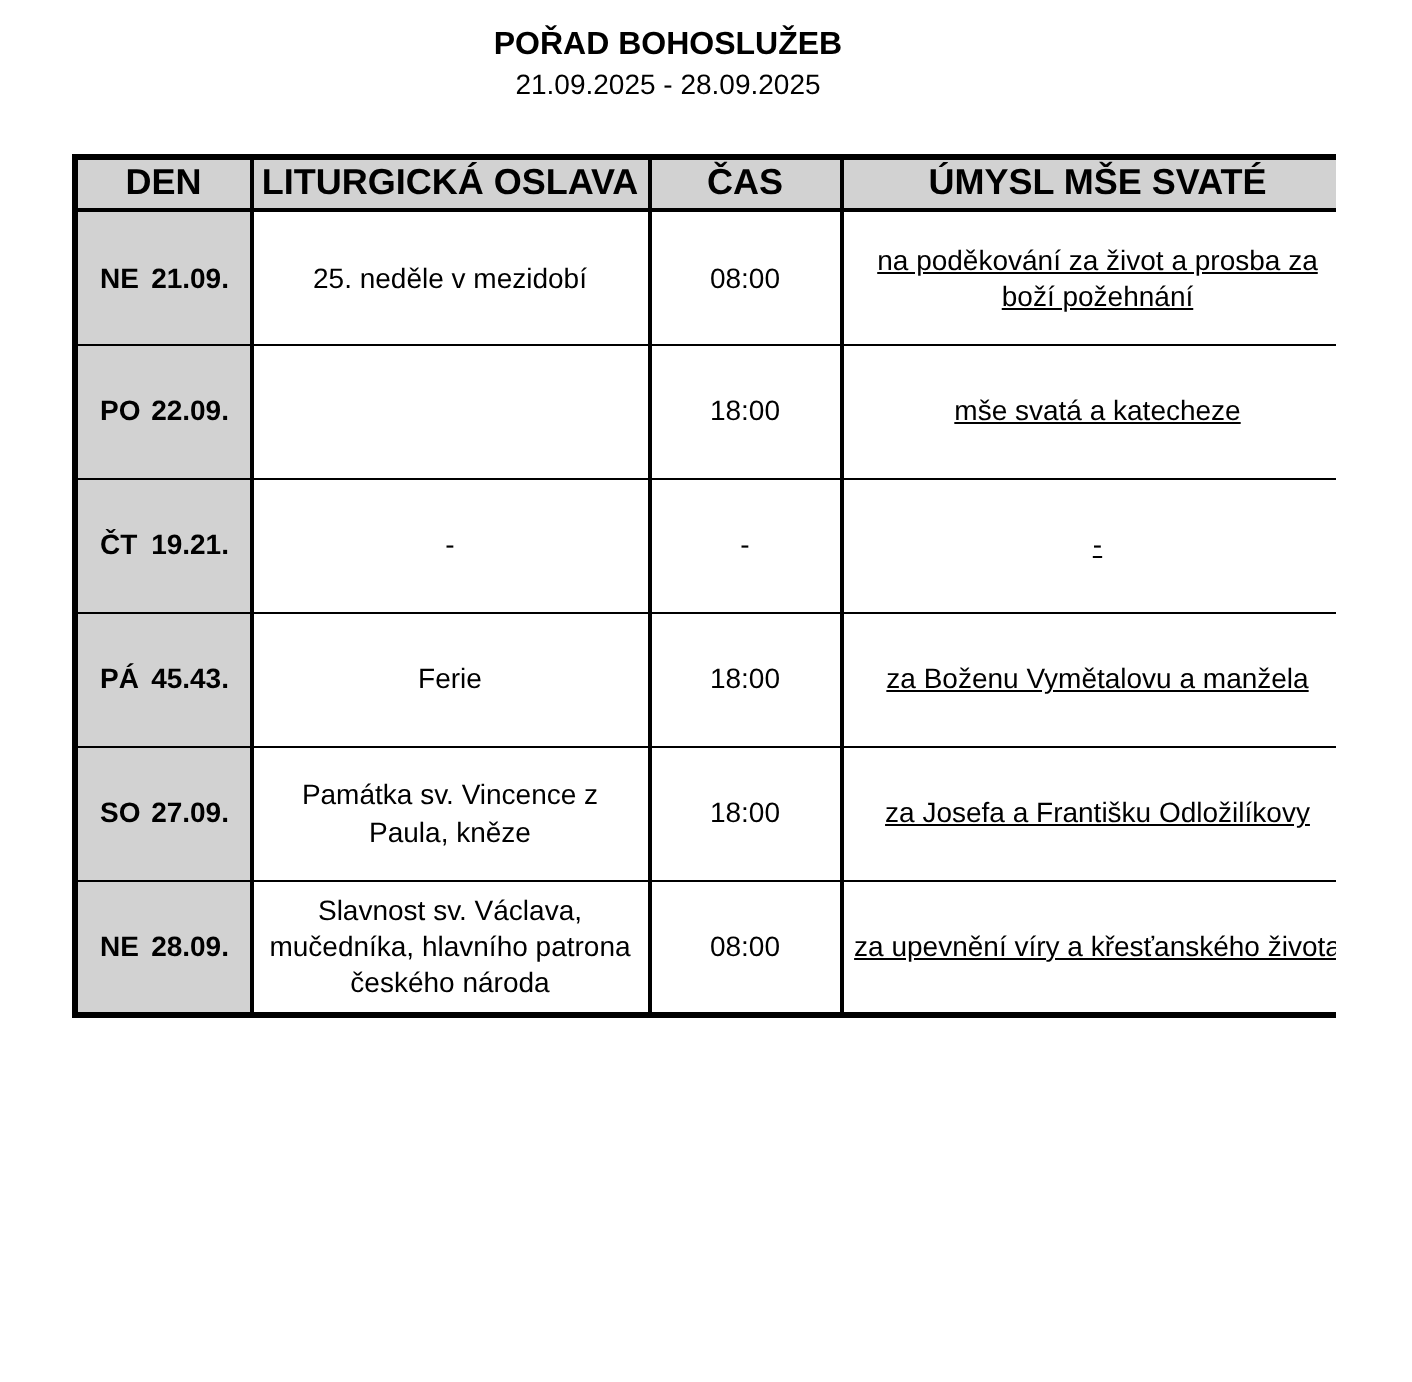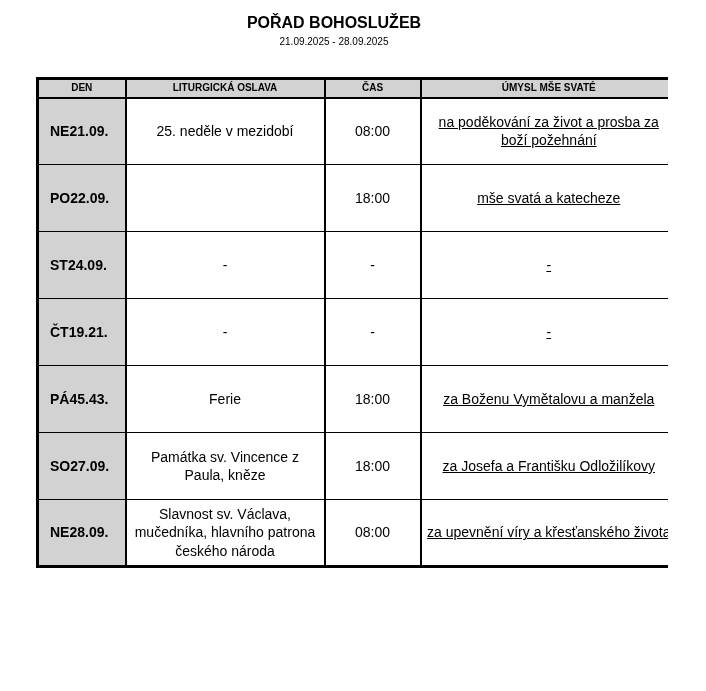--- a/index.html
+++ b/index.html
@@ -27,35 +27,35 @@
   .titles {
     padding-top: 13px;
     text-align: center;
   }
   .title-main, .title-sub {
     font-size: 16px;
     font-weight: bold;
     line-height: 19px;
   }
   .title-dates {
-    font-size: 10px;
+    font-size: 14px;
     font-weight: normal;
     line-height: 18px;
     margin-top: 1px;
   }
   table.schedule {
     margin: 26px 0 0 36px;
     width: 640px;
     table-layout: fixed;
     border-collapse: collapse;
     border: 3px solid var(--border);
   }
   table.schedule th {
     background: var(--header-bg);
-    font-size: 10px;
+    font-size: 18px;
     font-weight: bold;
     text-align: center;
     vertical-align: middle;
     height: 19px;
     padding: 1px 0 2px 0;
     border: 2px solid var(--border);
   }
   table.schedule td {
     font-size: 14px;
     text-align: center;
@@ -67,21 +67,21 @@
     border-color: var(--border);
     border-width: 1px 2px;
   }
   td.day-cell {
     background: var(--day-column-bg);
     font-weight: bold;
     padding: 0;
   }
   .day-wrap {
     display: flex;
-    justify-content: flex-start;
+    justify-content: space-between;
     align-items: center;
     padding: 0 5px 0 6px;
   }
   td.intention-cell { padding: 0 2px; text-decoration: underline; }
   td.celebration-cell { padding: 0 6px; }
 </style>
 </head>
 <body>
 
 <div class="page">
@@ -124,31 +124,20 @@
               <span>22.09.</span>
             </div>
           </td>
           <td class="celebration-cell"></td>
           <td class="time-cell">18:00</td>
           <td class="intention-cell">mše svatá a katecheze</td>
         </tr>
         <tr>
           <td class="day-cell">
             <div class="day-wrap">
-              <span>ST</span>
-              <span>24.09.</span>
-            </div>
-          </td>
-          <td class="celebration-cell">-</td>
-          <td class="time-cell">-</td>
-          <td class="intention-cell">-</td>
-        </tr>
-        <tr>
-          <td class="day-cell">
-            <div class="day-wrap">
               <span>ČT</span>
               <span>19.21.</span>
             </div>
           </td>
           <td class="celebration-cell">-</td>
           <td class="time-cell">-</td>
           <td class="intention-cell">-</td>
         </tr>
         <tr>
           <td class="day-cell">

